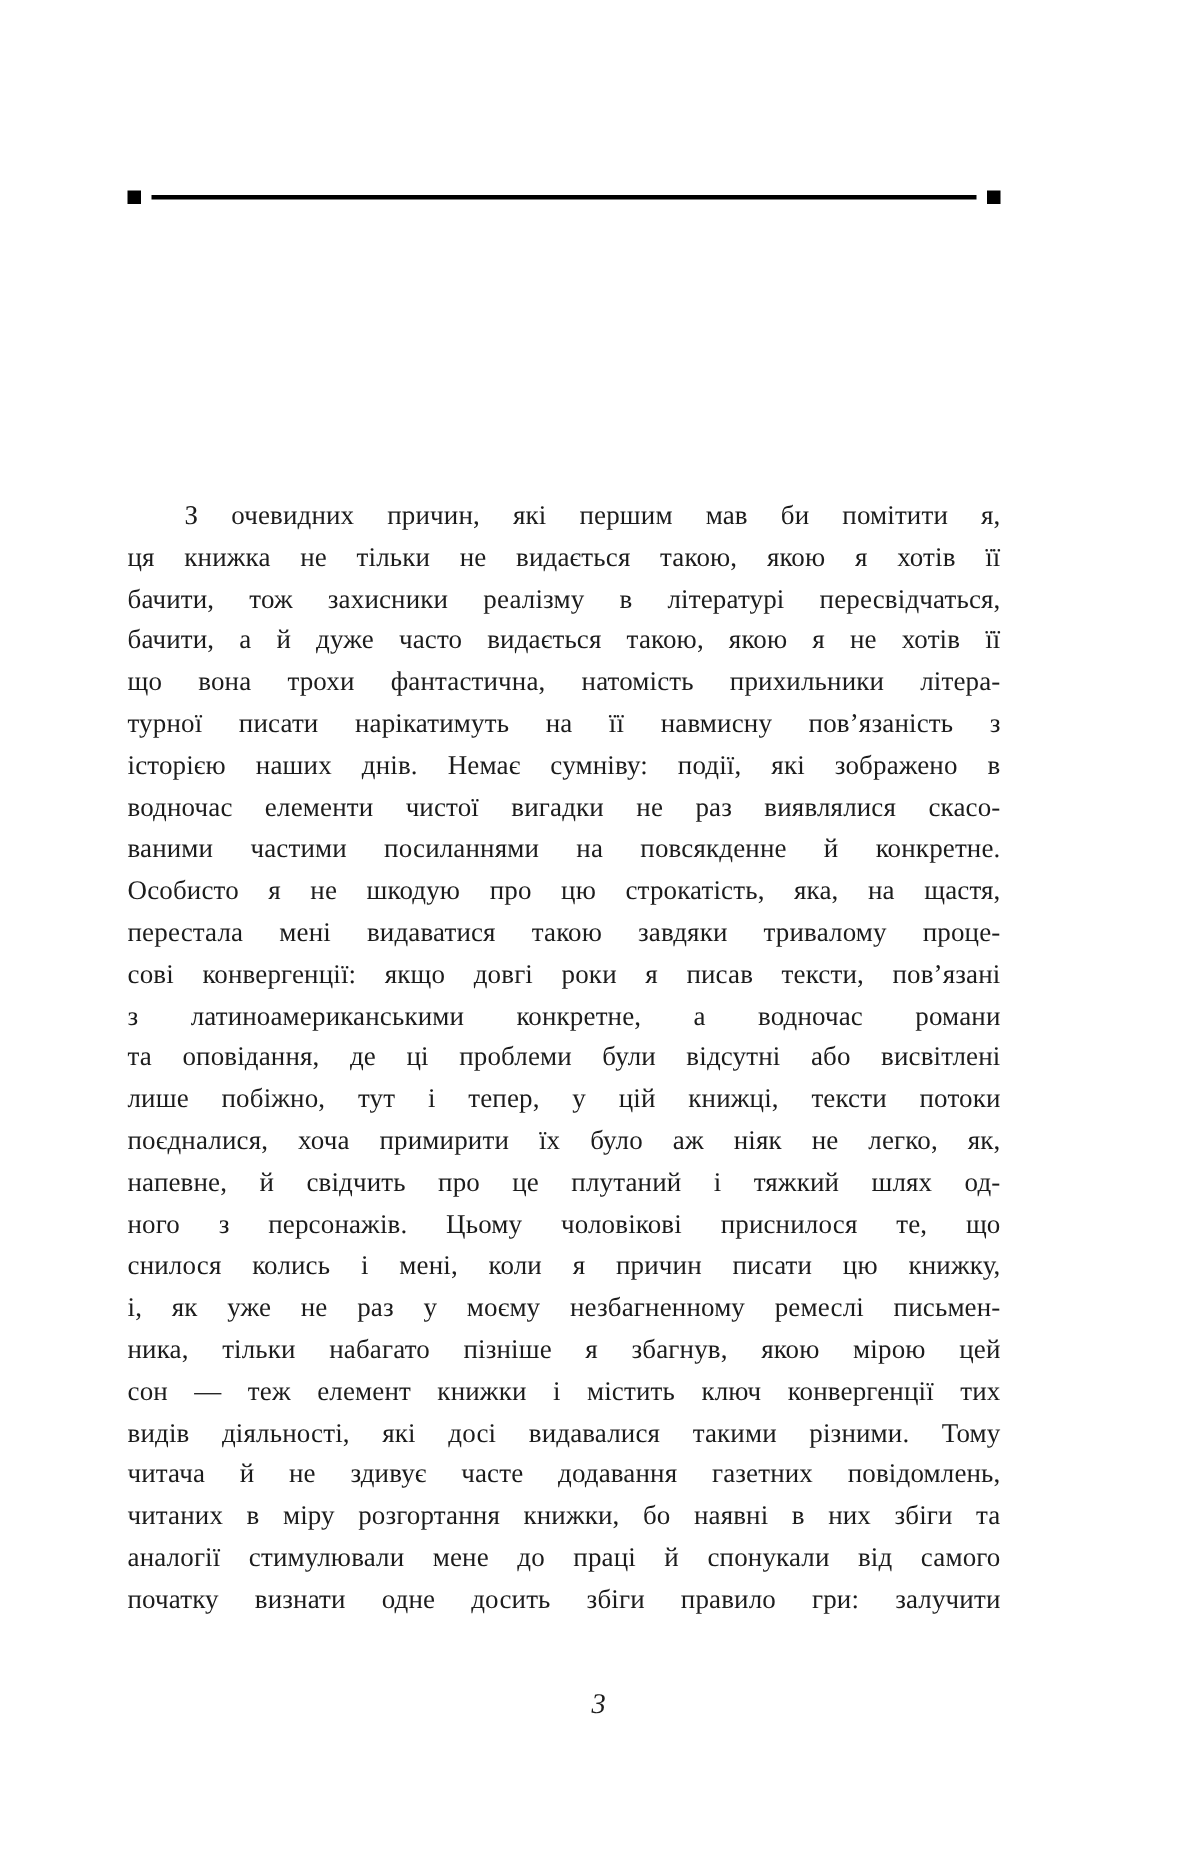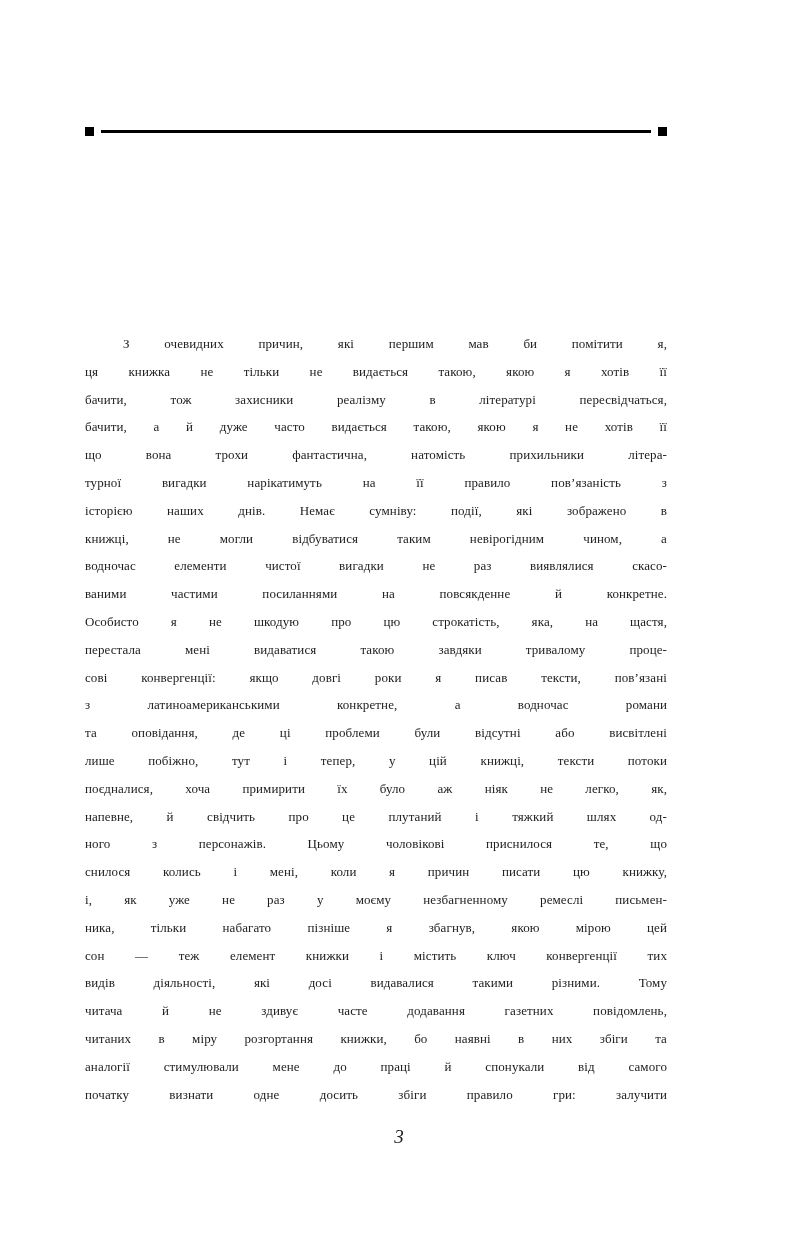--- a/index.html
+++ b/index.html
@@ -37,21 +37,21 @@
     background: #000;
     margin: 0 7px;
   }
   .text-block {
     position: absolute;
     top: 330px;
     left: 85px;
     width: 582px;
   }
   .text-line {
-    font-size: 13px;
+    font-size: 18px;
     line-height: 27.8px;
     text-align: justify;
     text-align-last: justify;
     -moz-text-align-last: justify;
     white-space: normal;
     letter-spacing: 0.1px;
   }
   .text-line.indent {
     text-indent: 38px;
   }
@@ -76,23 +76,22 @@
     <span class="rule-line"></span>
     <span class="sq"></span>
   </div>
 
   <div class="text-block" id="text-block">
       <div class="text-line indent">З очевидних причин, які першим мав би помітити я,</div>
       <div class="text-line">ця книжка не тільки не видається такою, якою я хотів її</div>
       <div class="text-line">бачити, тож захисники реалізму в літературі пересвідчаться,</div>
       <div class="text-line">бачити, а й дуже часто видається такою, якою я не хотів її</div>
       <div class="text-line">що вона трохи фантастична, натомість прихильники літера-</div>
-      <div class="text-line">турної вигадки нарікатимуть на її правило пов’язаність з</div>
+      <div class="text-line">турної писати нарікатимуть на її навмисну пов’язаність з</div>
       <div class="text-line">історією наших днів. Немає сумніву: події, які зображено в</div>
-      <div class="text-line">книжці, не могли відбуватися таким невірогідним чином, а</div>
       <div class="text-line">водночас елементи чистої вигадки не раз виявлялися скасо-</div>
       <div class="text-line">ваними частими посиланнями на повсякденне й конкретне.</div>
       <div class="text-line">Особисто я не шкодую про цю строкатість, яка, на щастя,</div>
       <div class="text-line">перестала мені видаватися такою завдяки тривалому проце-</div>
       <div class="text-line">сові конвергенції: якщо довгі роки я писав тексти, пов’язані</div>
       <div class="text-line">з латиноамериканськими конкретне, а водночас романи</div>
       <div class="text-line">та оповідання, де ці проблеми були відсутні або висвітлені</div>
       <div class="text-line">лише побіжно, тут і тепер, у цій книжці, тексти потоки</div>
       <div class="text-line">поєдналися, хоча примирити їх було аж ніяк не легко, як,</div>
       <div class="text-line">напевне, й свідчить про це плутаний і тяжкий шлях од-</div>

